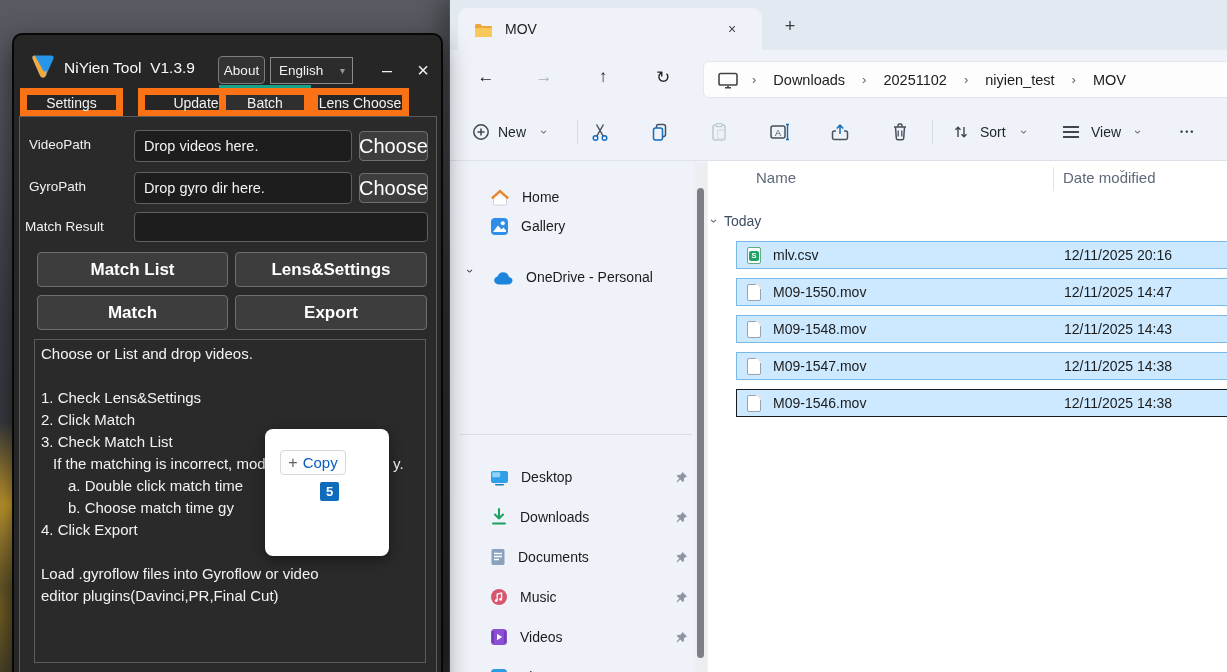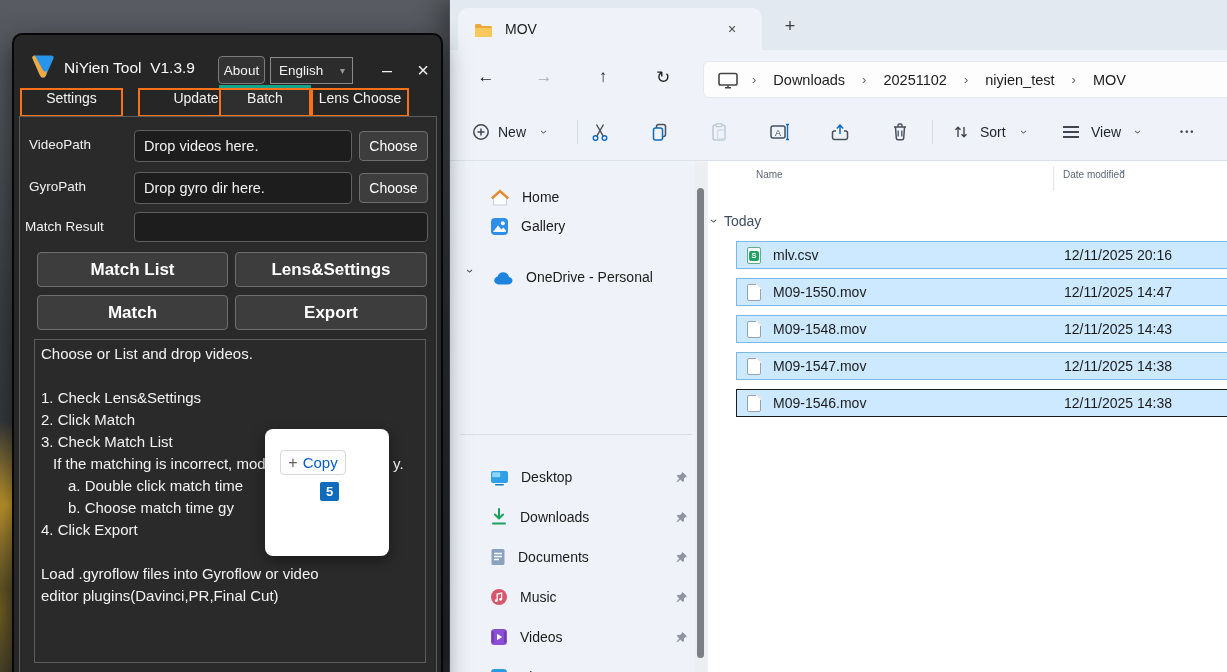--- a/index.html
+++ b/index.html
@@ -43,21 +43,21 @@
   .sbitem{position:absolute;left:40px;width:198px;height:32px;display:flex;align-items:center;gap:12px;border-radius:5px}
   .sbitem .lbl{font-size:14px;color:#1b1b1b;white-space:nowrap}
   .sbitem .pin{margin-left:auto;display:inline-flex}
   .odchev{position:absolute;left:13px;width:14px;height:14px;display:flex;align-items:center;justify-content:center}
   .sbsep{position:absolute;left:10px;top:434px;width:232px;height:1px;background:#d9dde3}
   .sb-scroll{position:absolute;left:245px;top:163px;width:12px;bottom:0;background:#eceef1}
   .sb-scroll .thumb{position:absolute;left:2px;top:25px;width:7px;height:470px;background:#7c8086;border-radius:4px}
 
   
   .filepane{position:absolute;left:258px;top:161px;right:0;bottom:0;background:#fff}
-  .colhdr{position:absolute;top:8px;font-size:10px;color:#5d6879}
+  .colhdr{position:absolute;top:8px;font-size:15px;color:#5d6879}
   .coldiv{position:absolute;left:345px;top:6px;width:1px;height:24px;background:#e2e5ea}
   .hdrchev{position:absolute;left:412px;top:0px}
   .group{position:absolute;left:4px;top:49px;height:22px;display:flex;align-items:center;gap:8px;color:#3f4e63}
   .group .glbl{font-size:14px}
   .gchev{transform:rotate(90deg);display:inline-block;font-size:12px;color:#3f4e63}
   .frow{position:absolute;left:28px;right:-4px;height:28px;background:#cde9ff;border:1px solid #7ab8e8;display:flex;align-items:center}
   .frow.focused{border-color:#1b1b1b}
   .frow .fname{margin-left:12px;font-size:14px;color:#1b1b1b}
   .frow .fdate{position:absolute;left:327px;font-size:14px;color:#1b1b1b}
   .ficon{position:relative;width:14px;height:17px;background:#fff;border:1px solid #9aa2ab;border-radius:2px;margin-left:10px;flex:none}
@@ -66,27 +66,27 @@
   .ficon.csv .badge{position:absolute;left:1px;top:3px;width:10px;height:10px;background:#21a366;color:#fff;font-size:7.5px;font-weight:bold;border-radius:2px;display:flex;align-items:center;justify-content:center;font-style:normal}
 
   
   .niy{position:absolute;left:12px;top:33px;width:431px;height:700px;background:#262626;border:2px solid #070707;border-radius:10px 10px 0 0;z-index:2;color:#f2f2f2;box-shadow:0 10px 26px rgba(0,0,0,.55)}
   .niy-title{position:absolute;left:50px;top:24px;font-size:15.5px;color:#fafafa;white-space:pre}
   .niy-logo{position:absolute;left:16px;top:18px}
   .about{position:absolute;left:204px;top:21px;width:47px;height:28px;background:#333;border:1px solid #7c7c7c;border-radius:4px;display:flex;align-items:center;justify-content:center;font-size:13.5px;color:#f2f2f2}
   .langdd{position:absolute;left:256px;top:22px;width:83px;height:27px;background:#2c2c2c;border:1px solid #8a8a8a;display:flex;align-items:center;font-size:13.5px;color:#f2f2f2;padding-left:8px}
   .langdd .dar{margin-left:auto;margin-right:7px;color:#979797;font-size:10px}
   .winbtn{position:absolute;top:22px;width:26px;height:26px;display:flex;align-items:center;justify-content:center;color:#f0f0f0}
-  .ntab{position:absolute;top:53px;height:29px;background:#262626;border:2px solid #f97316;display:flex;align-items:flex-start;justify-content:center;font-size:14px;color:#f2f2f2}
+  .ntab{position:absolute;top:53px;height:29px;background:#262626;border:7px solid #f97316;display:flex;align-items:flex-start;justify-content:center;font-size:14px;color:#f2f2f2}
   .ntab.active{background:#2f2f2f}
   .tealbar{position:absolute;left:205px;top:50px;width:92px;height:3px;background:#16a58b}
   .npanel{position:absolute;left:5px;top:81px;width:418px;height:640px;border:1px solid #5c5c5c;background:#2a2a2a}
   .nlabel{position:absolute;font-size:13.5px;color:#f0f0f0}
   .ninput{position:absolute;background:#1d1d1d;border:1px solid #5f5f5f;border-radius:4px;color:#f2f2f2;font-size:14.5px;display:flex;align-items:center;padding-left:9px}
-  .nchoose{position:absolute;width:69px;height:30px;background:#3d3d3d;border:1px solid #6e6e6e;border-radius:4px;display:flex;align-items:center;justify-content:center;font-size:14px;color:#fff}
+  .nchoose{position:absolute;width:69px;height:30px;background:#3d3d3d;border:1px solid #6e6e6e;border-radius:4px;display:flex;align-items:center;justify-content:center;font-size:20px;color:#fff}
   .nbtn{position:absolute;height:35px;background:#3d3d3d;border:1px solid #6e6e6e;border-radius:4px;display:flex;align-items:center;justify-content:center;font-size:17px;font-weight:bold;color:#fff}
   .instr{position:absolute;left:14px;top:222px;width:392px;height:324px;border:1px solid #5c5c5c;padding:3px 6px;font-size:15px;line-height:22px;color:#f2f2f2}
   .iline{position:relative;height:22px;white-space:pre;overflow:hidden}
   .iline .tail{position:absolute;left:352px;top:0}
   .ind1{padding-left:12px}.ind2{padding-left:27px}
 
   
   .dragov{position:absolute;left:265px;top:429px;width:124px;height:127px;background:#fff;border-radius:8px;box-shadow:0 4px 14px rgba(0,0,0,.4);z-index:9}
   .copychip{position:absolute;left:15px;top:21px;width:66px;height:25px;background:#fdfdfd;border:1px solid #d8d8d8;border-radius:4px;display:flex;align-items:center;justify-content:center;gap:5px}
   .copychip .plus{color:#5f5f5f;font-size:16px;line-height:1}

